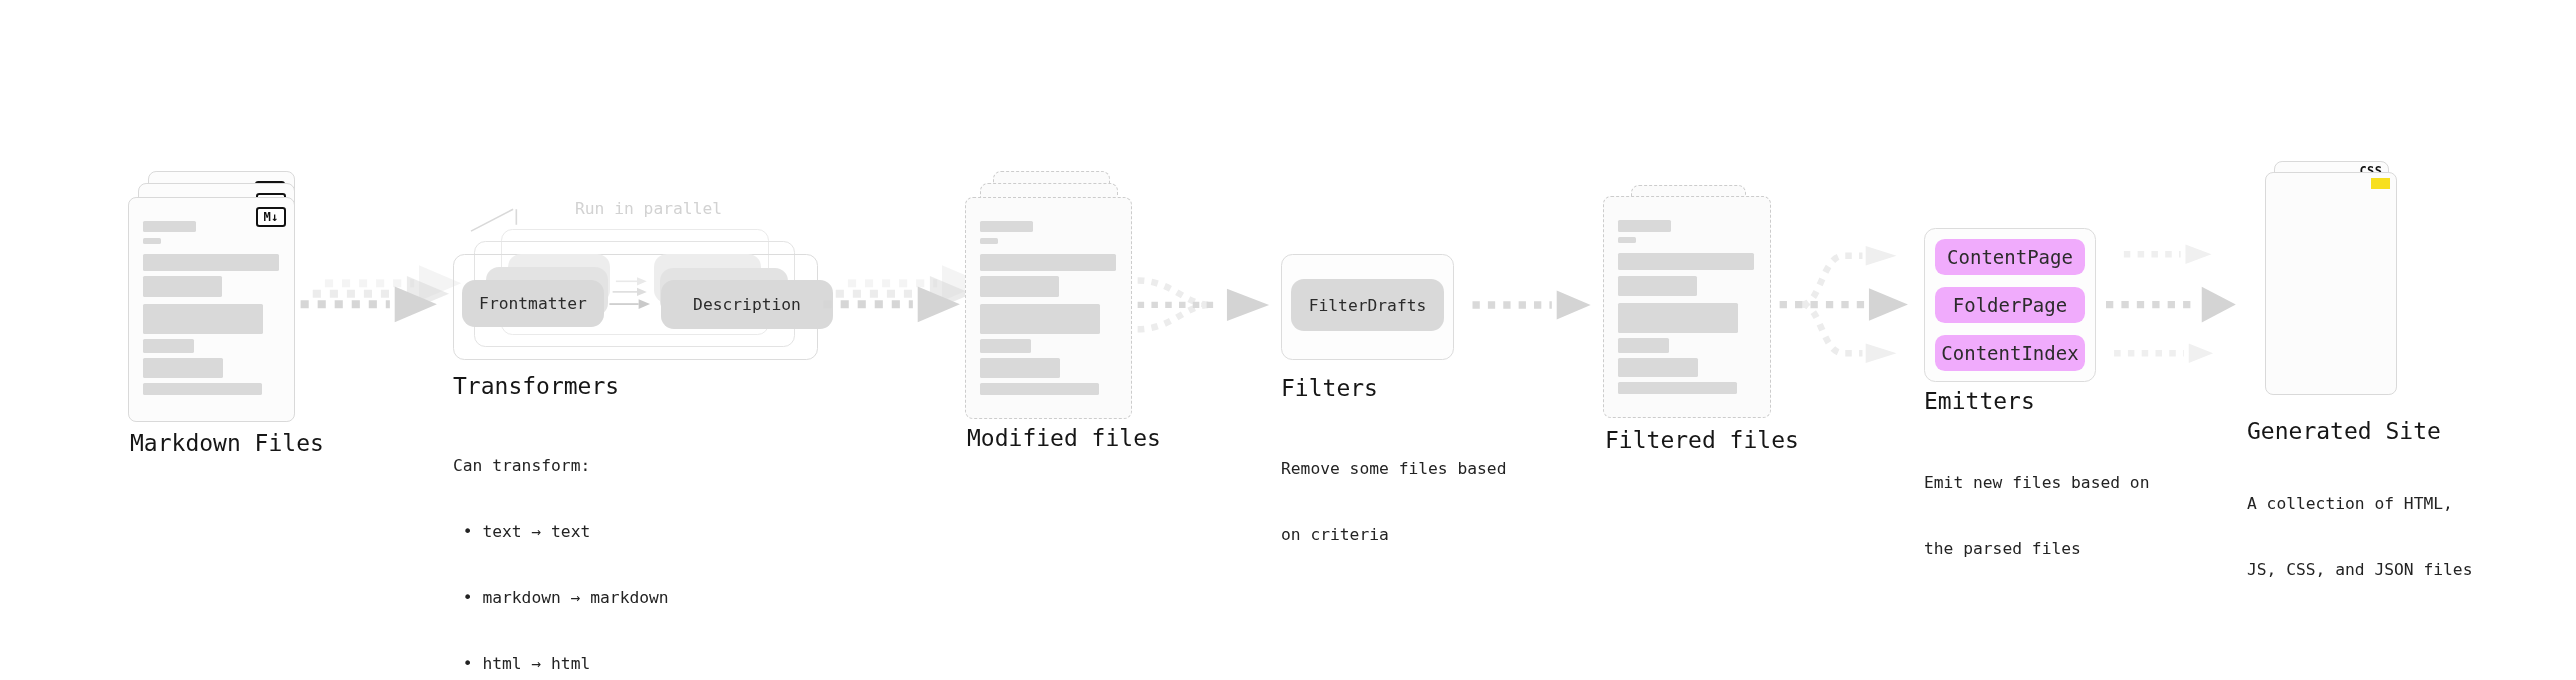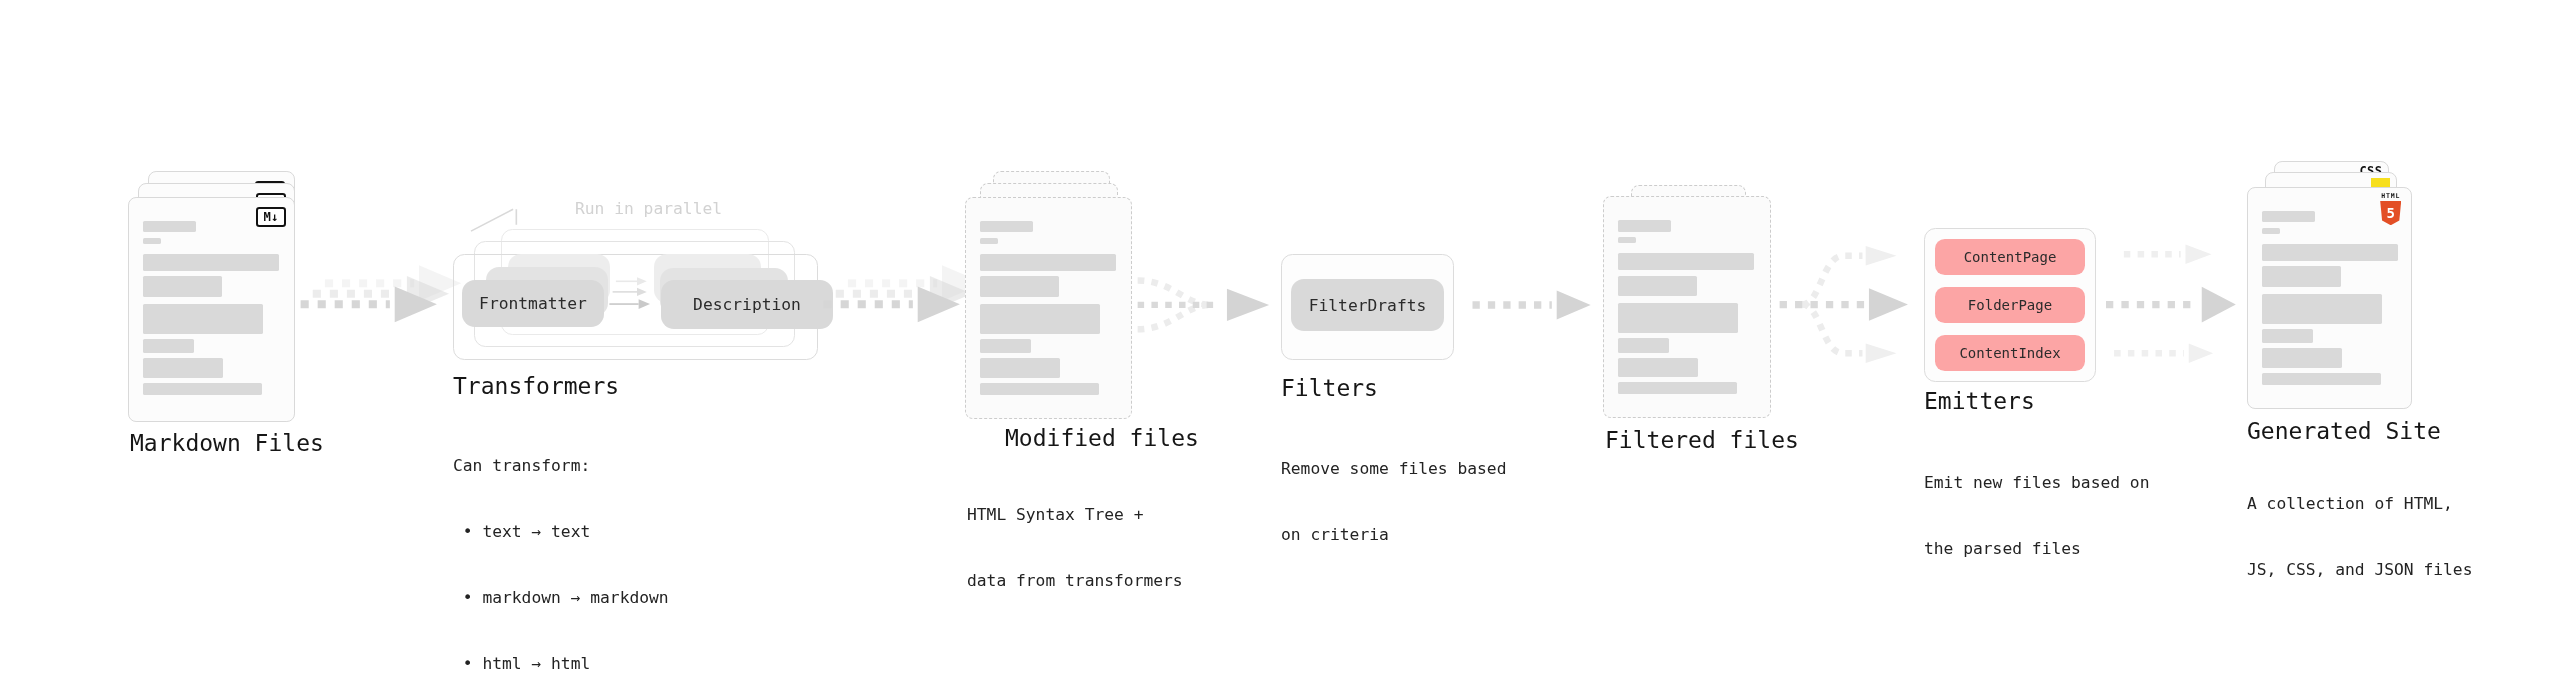--- a/index.html
+++ b/index.html
@@ -33,23 +33,23 @@
   .big-label { position:absolute; font-size:23px; color:#161616; white-space:nowrap; }
   .sub-text  { position:absolute; font-size:16.3px; line-height:22px; color:#232323;
                white-space:pre; }
   .callout-text { position:absolute; font-size:16.3px; color:#d2d2d2; white-space:nowrap;margin-left:47px; }
 
   
   .panel-card { position:absolute; background:#fdfdfd; border:1.6px solid #dcdcdc;
                 border-radius:11.4px; box-sizing:border-box; }
   .emitter-pills { position:absolute; left:9.8px; top:9.8px; right:9.8px; bottom:9.8px;
                    display:flex; flex-direction:column; gap:11.4px; }
-  .emitter-pill { flex:1; background:#fca5a5; border-radius:9.8px;
+  .emitter-pill { flex:1; background:#f0abfc; border-radius:9.8px;
                   display:flex; align-items:center; justify-content:center;
-                  font-size:14px; color:#2b2b2b; }
+                  font-size:19px; color:#2b2b2b; }
 
   
   .css-badge { position:absolute; top:2.4px; right:9px; width:19.5px; text-align:center; }
   .css-word { font-size:12px; font-weight:bold; color:#111; letter-spacing:0.4px; display:block; }
   .css-bar { width:16.3px; height:3.3px; margin:0 auto; background:#2979ff; }
   .js-badge { position:absolute; top:4.9px; right:6.5px; width:18.7px; height:10.6px; background:#f7df1e; }
   .html5-badge { position:absolute; top:4.1px; right:8.1px; width:24.4px; text-align:center; }
   .html5-word { font-size:6.5px; font-weight:bold; color:#111; letter-spacing:0.8px; display:block; }
   .html5-shield { width:21px; height:24.4px; margin:0.8px auto 0; background:#e34f26;
                   clip-path:polygon(0 0,100% 0,91% 80%,50% 100%,9% 80%);
@@ -165,25 +165,21 @@
           <div class="bar" style="width: 18px; height: 5.7px; margin-bottom: 9.8px;"></div>
           <div class="bar" style="width: 136px; height: 17px; margin-bottom: 5.7px;"></div>
           <div class="bar" style="width: 79px; height: 20.3px; margin-bottom: 7.3px;"></div>
           <div class="bar" style="width: 120px; height: 30px; margin-bottom: 4.9px;"></div>
           <div class="bar" style="width: 51px; height: 14.6px; margin-bottom: 4.9px;"></div>
           <div class="bar" style="width: 80px; height: 19.5px; margin-bottom: 4.9px;"></div>
           <div class="bar" style="width: 119px; height: 12.2px; margin-bottom: 0px;"></div>
         </div>
     </div>
   </div>
-  <div class="big-label" style="left:967px; top:425px;margin-left:38px;">Modified files</div>
-  <div class="sub-text" style="left:967px; top:460px;">
-    <div>HTML Syntax Tree +</div>
-    <div>data from transformers</div>
-  </div>
+  <div class="big-label" style="left:967px; top:425px;">Modified files</div>
 
   <svg style="left:1136px; top:274px;" width="138" height="65" viewBox="0 0 170 80">
     <path d="M2,8 C45,8 60,38 92,38" stroke="#ececec" stroke-width="8" stroke-dasharray="8 9" fill="none"></path>
     <path d="M2,68 C45,68 60,38 92,38" stroke="#ececec" stroke-width="8" stroke-dasharray="8 9" fill="none"></path>
     <line x1="2" y1="38" x2="104" y2="38" stroke="#d9d9d9" stroke-width="8" stroke-dasharray="8 9"></line>
     <polygon points="112,18 164,38 112,58" fill="#d4d4d4"></polygon>
   </svg>
 
   <div class="panel-card" style="left:1281px; top:254px; width:173px; height:106px;">
     <div class="pill" style="left:9px; top:24.4px; width:153px; height:52px; border-radius:13px;">FilterDrafts</div>
@@ -250,38 +246,20 @@
   <div class="group" style="left:2247px; top:161px; width:195px; height:252px;">
     <div class="file-card" style="left:27px; top:0; width:115px; height:223px;">
       <div class="css-badge">
         <span class="css-word">CSS</span>
         <div class="css-bar"></div>
       </div>
     </div>
     <div class="file-card" style="left:18px; top:11.4px; width:132px; height:223px;">
       <div class="js-badge"></div>
     </div>
-    <div class="file-card" style="left:0; top:26px; width:165px; height:222px;">
-      <div class="html5-badge">
-        <span class="html5-word">HTML</span>
-        <div class="html5-shield">
-          <span>5</span>
-        </div>
-      </div>
-      <div class="bars">
-          <div class="bar" style="width: 53px; height: 11.4px; margin-bottom: 5.7px;"></div>
-          <div class="bar" style="width: 18px; height: 5.7px; margin-bottom: 9.8px;"></div>
-          <div class="bar" style="width: 136px; height: 17px; margin-bottom: 5.7px;"></div>
-          <div class="bar" style="width: 79px; height: 20.3px; margin-bottom: 7.3px;"></div>
-          <div class="bar" style="width: 120px; height: 30px; margin-bottom: 4.9px;"></div>
-          <div class="bar" style="width: 51px; height: 14.6px; margin-bottom: 4.9px;"></div>
-          <div class="bar" style="width: 80px; height: 19.5px; margin-bottom: 4.9px;"></div>
-          <div class="bar" style="width: 119px; height: 12.2px; margin-bottom: 0px;"></div>
-        </div>
-    </div>
   </div>
   <div class="big-label" style="left:2247px; top:418px;">Generated Site</div>
   <div class="sub-text" style="left:2247px; top:449px;">
     <div>A collection of HTML,</div>
     <div>JS, CSS, and JSON files</div>
   </div>
 
 </div>
 
 

